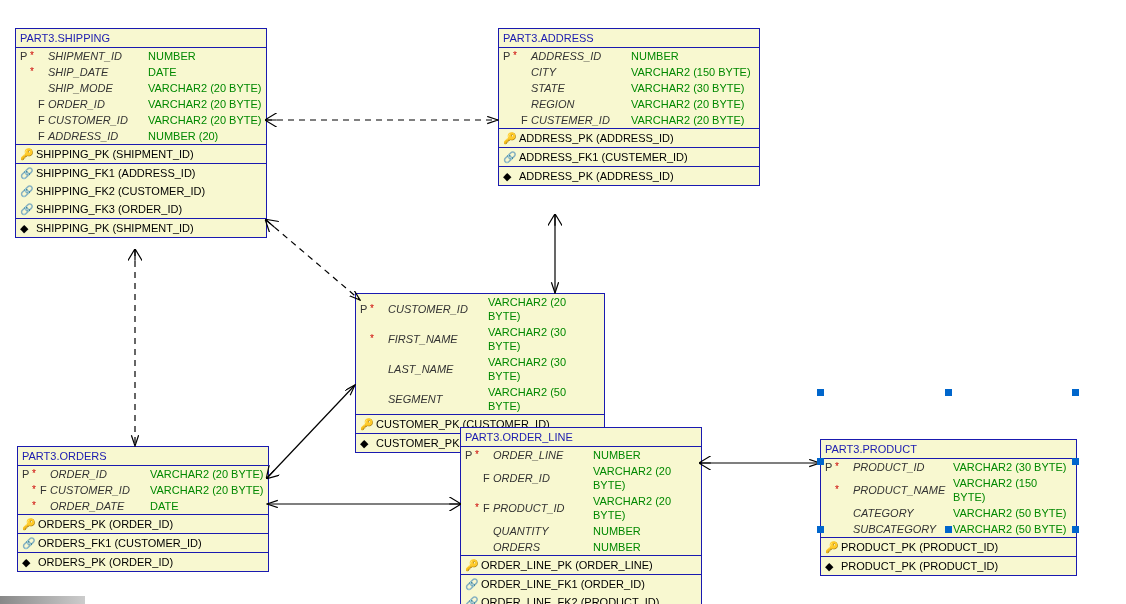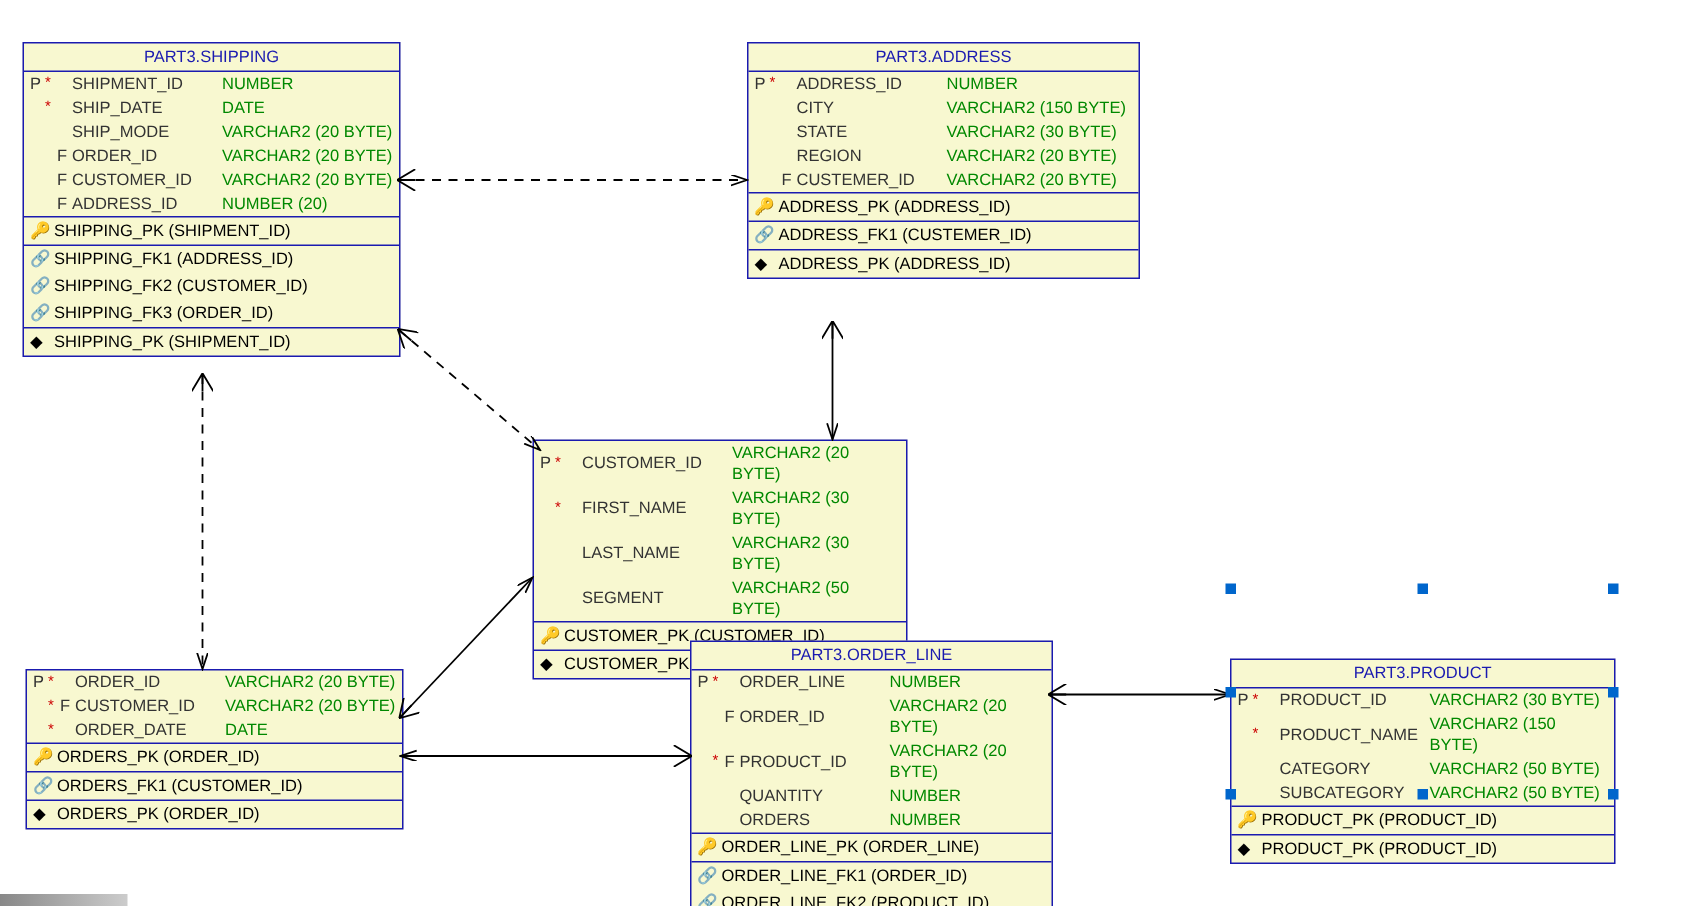--- a/index.html
+++ b/index.html
@@ -22,21 +22,21 @@
   margin-top: 47px;
 }
 .selection-handle {
   position: absolute;
   width: 7px;
   height: 7px;
   background: #0066cc;
   z-index: 20;
 }
 .entity-title {
-  text-align: center;
+  text-align: left;
   color: #1a1ab0;
   padding: 3px 4px;
   border-bottom: 1px solid #1a1ab0;
   font-weight: normal;
 }
 .entity-section {
   border-bottom: 1px solid #1a1ab0;
 }
 .entity-section:last-child {
   border-bottom: none;
@@ -49,21 +49,21 @@
 }
 .flags {
   width: 28px;
   display: flex;
   align-items: center;
   color: #333;
 }
 .flag-p { width: 10px; color: #333; }
 .flag-star { width: 8px; color: #cc0000; font-size: 10px; }
 .flag-f { width: 10px; color: #333; }
-.col-name { color: #333; flex: 0 0 auto; min-width: 100px; }
+.col-name { color: #333; flex: 0 0 auto; min-width: 100px; font-style: italic; }
 .col-type { color: #008800; flex: 1; }
 .constraint-row {
   display: flex;
   align-items: center;
   padding: 2px 4px;
   line-height: 14px;
 }
 .icon {
   width: 16px;
   display: inline-block;
@@ -303,20 +303,21 @@
       <span class="icon">🔑</span>
       <span>CUSTOMER_PK (CUSTOMER_ID)</span>
     </div>
   <div class="entity-section constraint-row">
       <span class="icon">◆</span>
       <span>CUSTOMER_PK (CUSTOMER_ID)</span>
     </div>
 </div>
 
 <div class="entity" style="left:17px; top:446px; width:250px;">
+  <div class="entity-title">PART3.ORDERS</div>
   <div class="entity-section" id="cols-orders">
       <div class="col-row">
         <span class="flags">
           <span class="flag-p">P</span>
           <span class="flag-star">*</span>
           <span class="flag-f"></span>
         </span>
         <span class="col-name">ORDER_ID</span>
         <span class="col-type">VARCHAR2 (20 BYTE)</span>
       </div>

